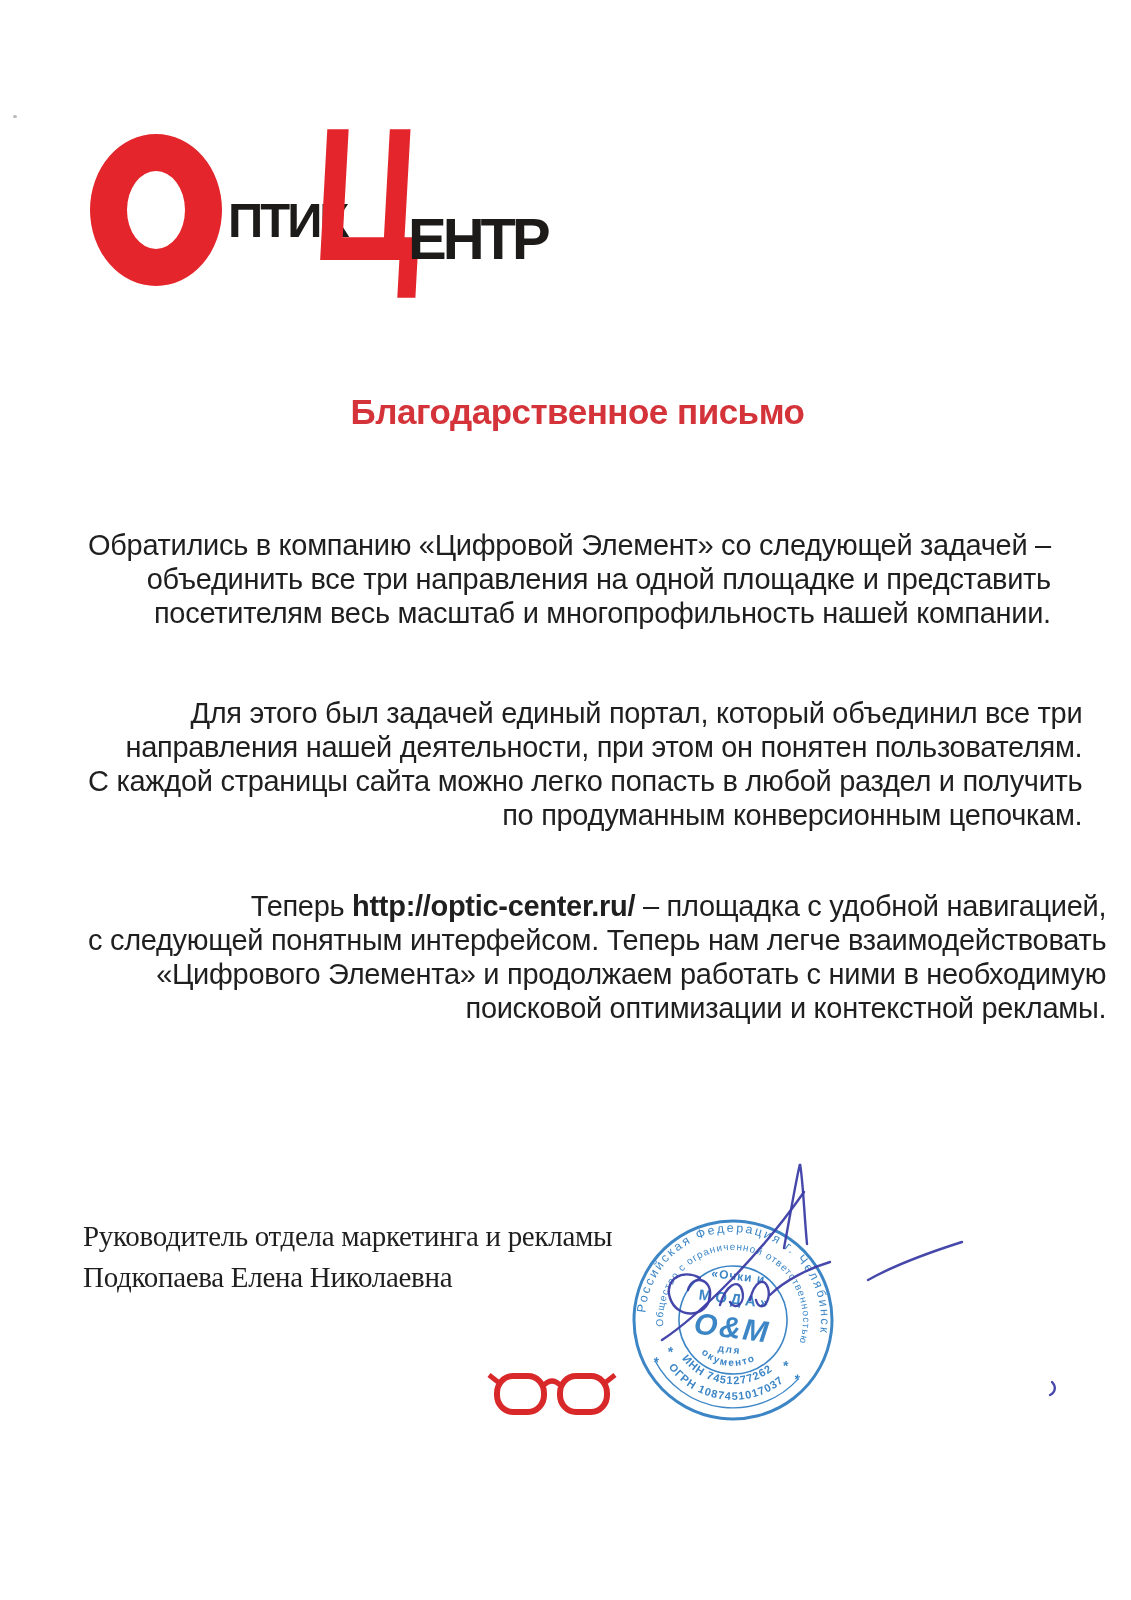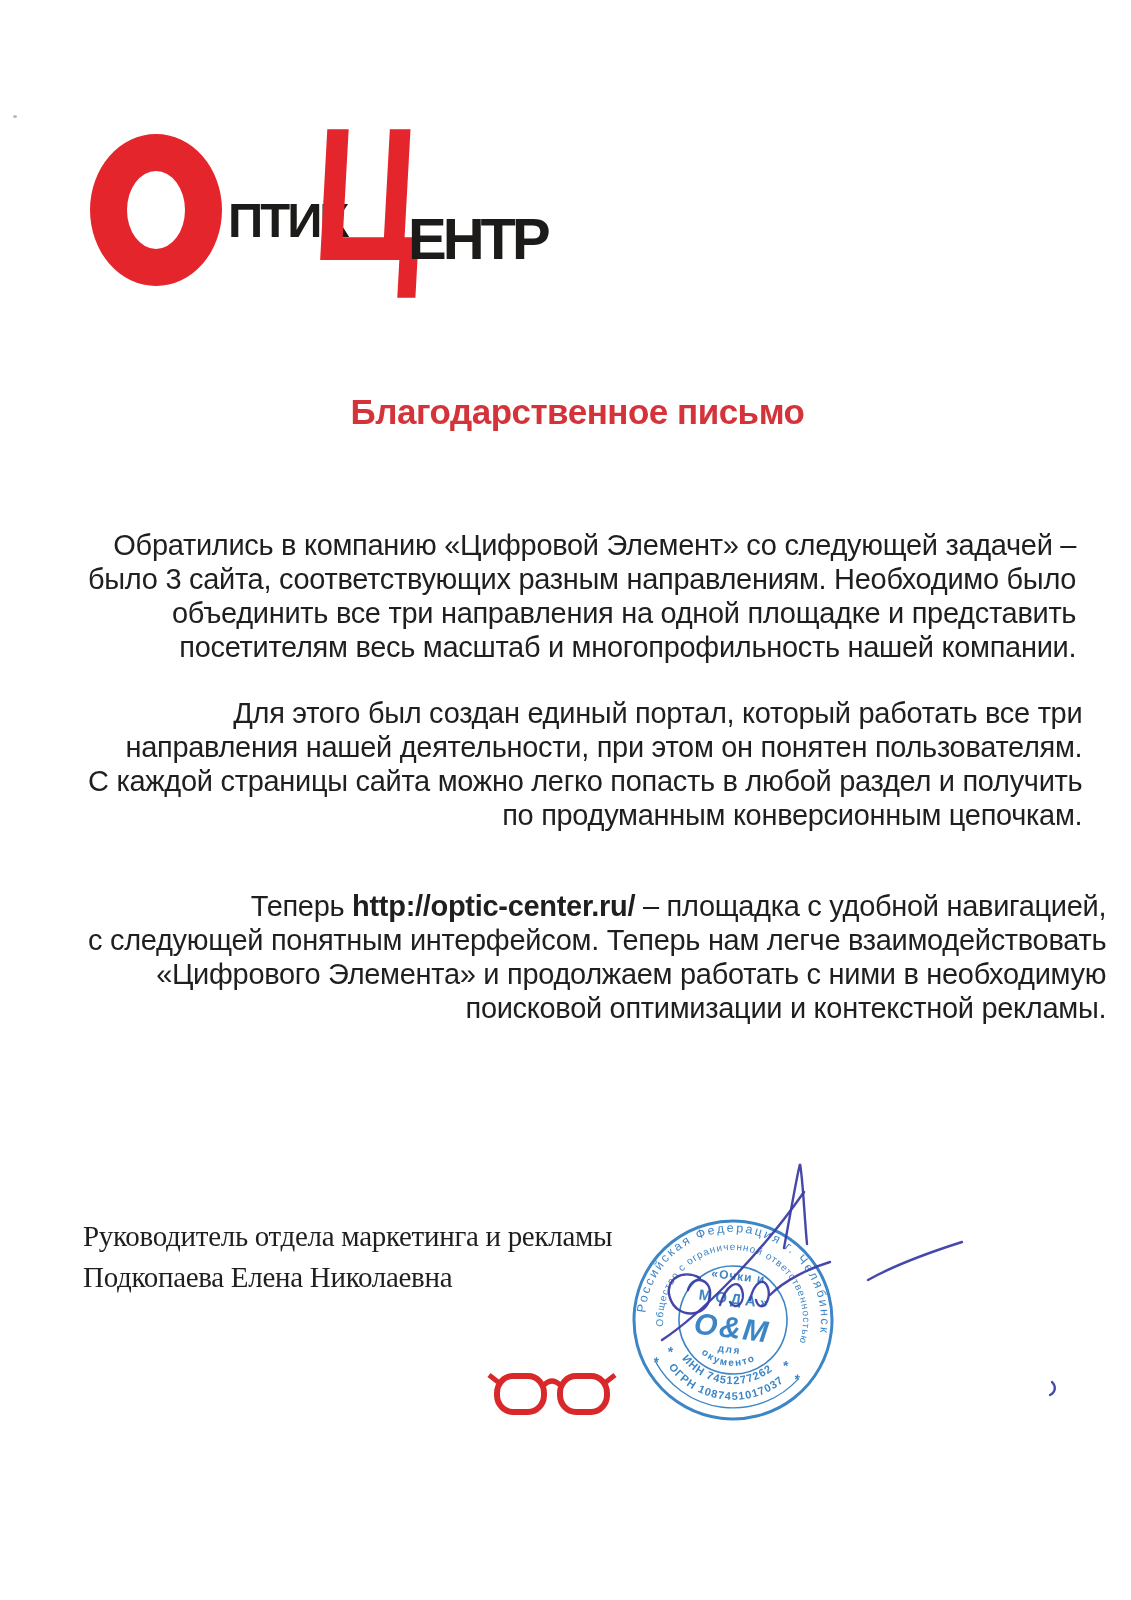--- a/index.html
+++ b/index.html
@@ -72,27 +72,26 @@
     <div class="logo-o"></div>
     <span class="logo-ptik">ПТИК</span>
     <span class="logo-c">Ц</span>
     <span class="logo-entr">ЕНТР</span>
   </div>
 
   <h1 class="title">Благодарственное письмо</h1>
 
   <div class="para p1">
     <div class="ln">Обратились в компанию «Цифровой Элемент» со следующей задачей –</div>
-    <div class="ln">было 3 сайта, соответствующих разным направлениям. Необходимо было</div>
     <div class="ln">объединить все три направления на одной площадке и представить</div>
     <div class="ln">посетителям весь масштаб и многопрофильность нашей компании.</div>
   </div>
 
   <div class="para p2">
-    <div class="ln">Для этого был создан единый портал, который работать все три</div>
+    <div class="ln">Для этого был задачей единый портал, который объединил все три</div>
     <div class="ln">направления нашей деятельности, при этом он понятен пользователям.</div>
     <div class="ln">С каждой страницы сайта можно легко попасть в любой раздел и получить</div>
     <div class="ln">по продуманным конверсионным цепочкам.</div>
   </div>
 
   <div class="para p3">
     <div class="ln"><span>Теперь </span><span class="bold">http://optic-center.ru/</span><span> – площадка с удобной навигацией,</span></div>
     <div class="ln">с следующей понятным интерфейсом. Теперь нам легче взаимодействовать</div>
     <div class="ln">«Цифрового Элемента» и продолжаем работать с ними в необходимую</div>
     <div class="ln">поисковой оптимизации и контекстной рекламы.</div>

